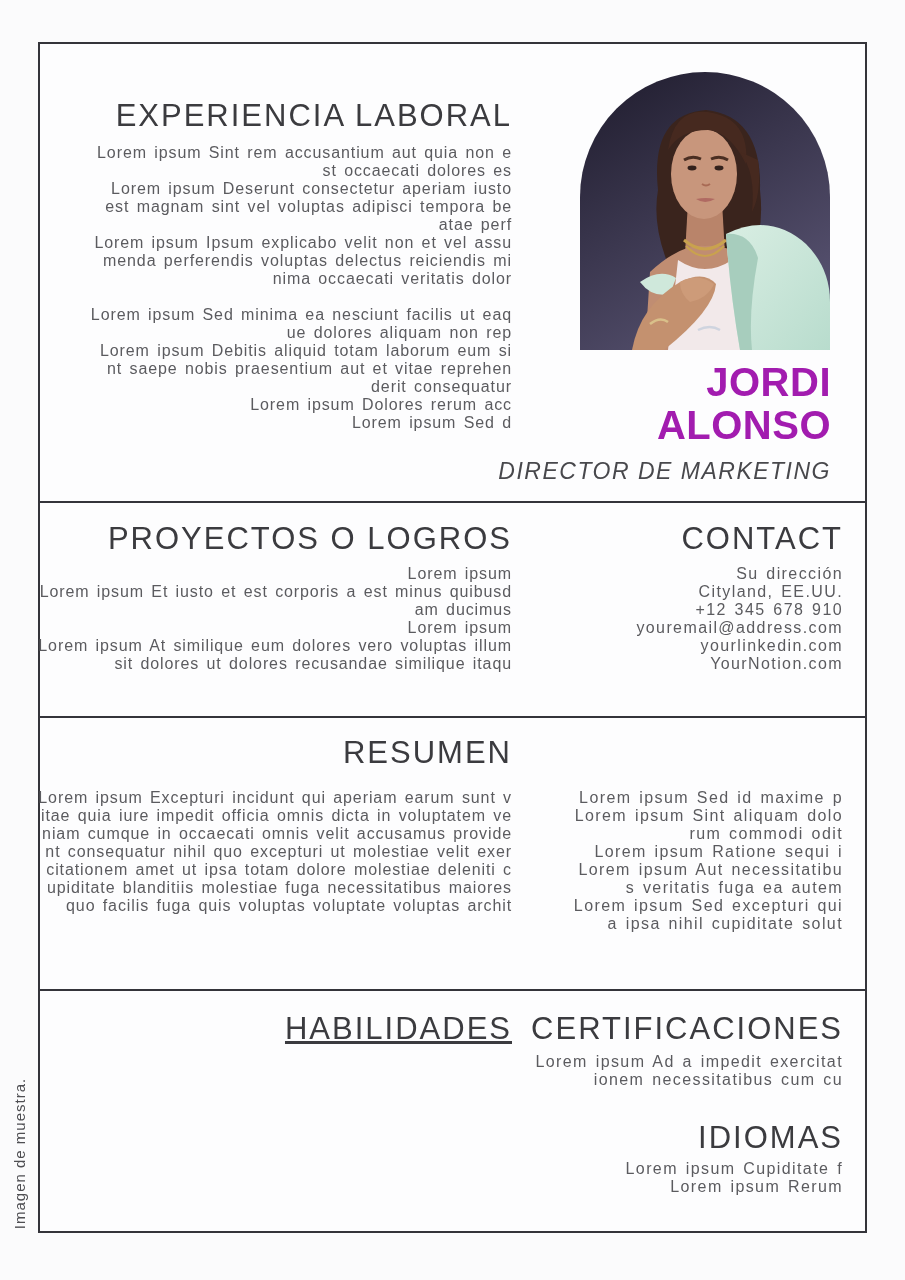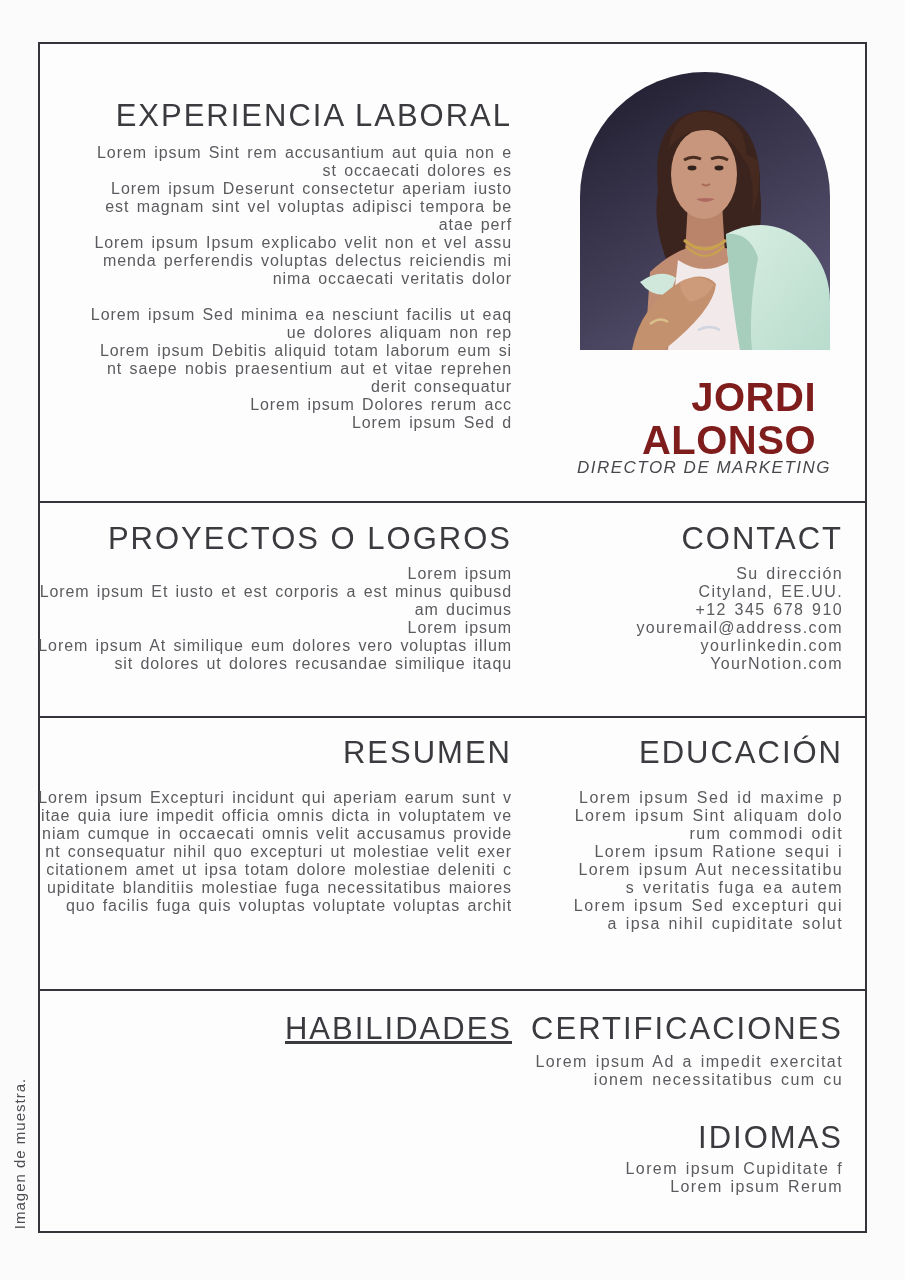--- a/index.html
+++ b/index.html
@@ -35,27 +35,27 @@
   }
   .ra-left  { right:353px; }  
   .ra-right { right:22px;  }  
 
   .photo {
     position:absolute; left:540px; top:28px; width:250px; height:278px;
     border-radius:125px 125px 0 0; overflow:hidden;
   }
   .photo svg { display:block; }
   .name {
-    position:absolute; right:34px; top:317px; margin:15px;
+    position:absolute; right:34px; top:317px; margin:0;
     font-size:40px; line-height:43px; font-weight:700;
-    letter-spacing:0.5px; color:#7f1d1d; text-align:right; white-space:pre;
+    letter-spacing:0.5px; color:#a21caf; text-align:right; white-space:pre;
   }
   .role {
     position:absolute; right:34px; top:414px;
-    font-style:italic; font-size:17px; letter-spacing:1.5px;
+    font-style:italic; font-size:23px; letter-spacing:1.5px;
     color:#48484c; white-space:pre;
   }
 </style>
 </head>
 <body>
 
 <div class="page">
 
   <div class="watermark">Imagen de muestra.</div>
 
@@ -152,21 +152,20 @@
   <section class="box" id="box3">
     <h2 class="h ra-left" style="top:17px;">RESUMEN</h2>
     <div class="lines ra-left" style="top:71px;">Lorem ipsum Excepturi incidunt qui aperiam earum sunt v
 itae quia iure impedit officia omnis dicta in voluptatem ve
 niam cumque in occaecati omnis velit accusamus provide
 nt consequatur nihil quo excepturi ut molestiae velit exer
 citationem amet ut ipsa totam dolore molestiae deleniti c
 upiditate blanditiis molestiae fuga necessitatibus maiores
 quo facilis fuga quis voluptas voluptate voluptas archit</div>
 
-    <h2 class="h ra-right" style="top:17px;">EDUCACIÓN</h2>
     <div class="lines ra-right" style="top:71px; letter-spacing:1.4px;">Lorem ipsum Sed id maxime p
 Lorem ipsum Sint aliquam dolo
 rum commodi odit
 Lorem ipsum Ratione sequi i
 Lorem ipsum Aut necessitatibu
 s veritatis fuga ea autem
 Lorem ipsum Sed excepturi qui
 a ipsa nihil cupiditate solut</div>
   </section>
 

